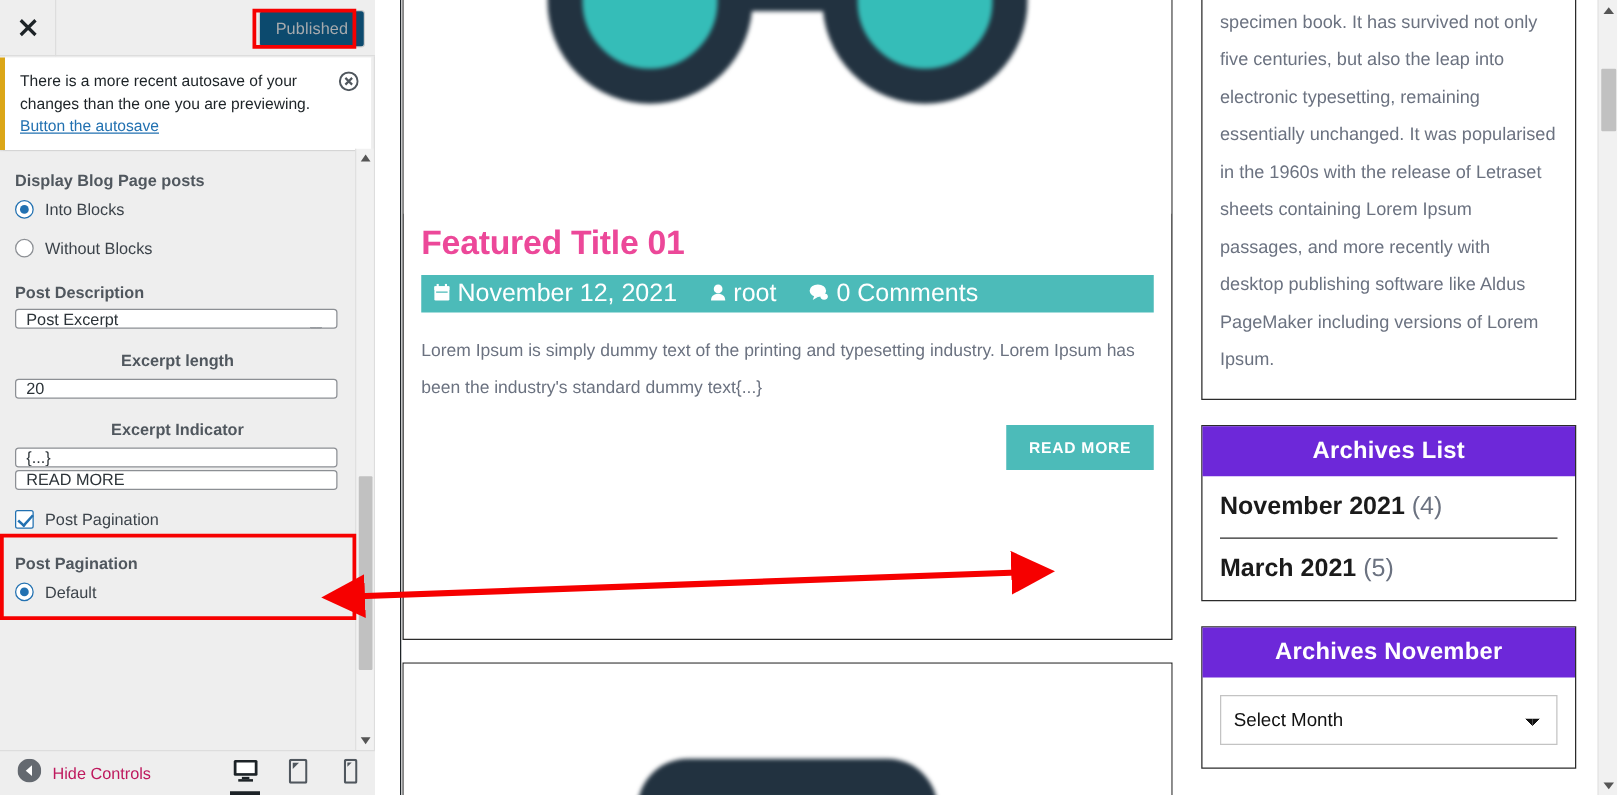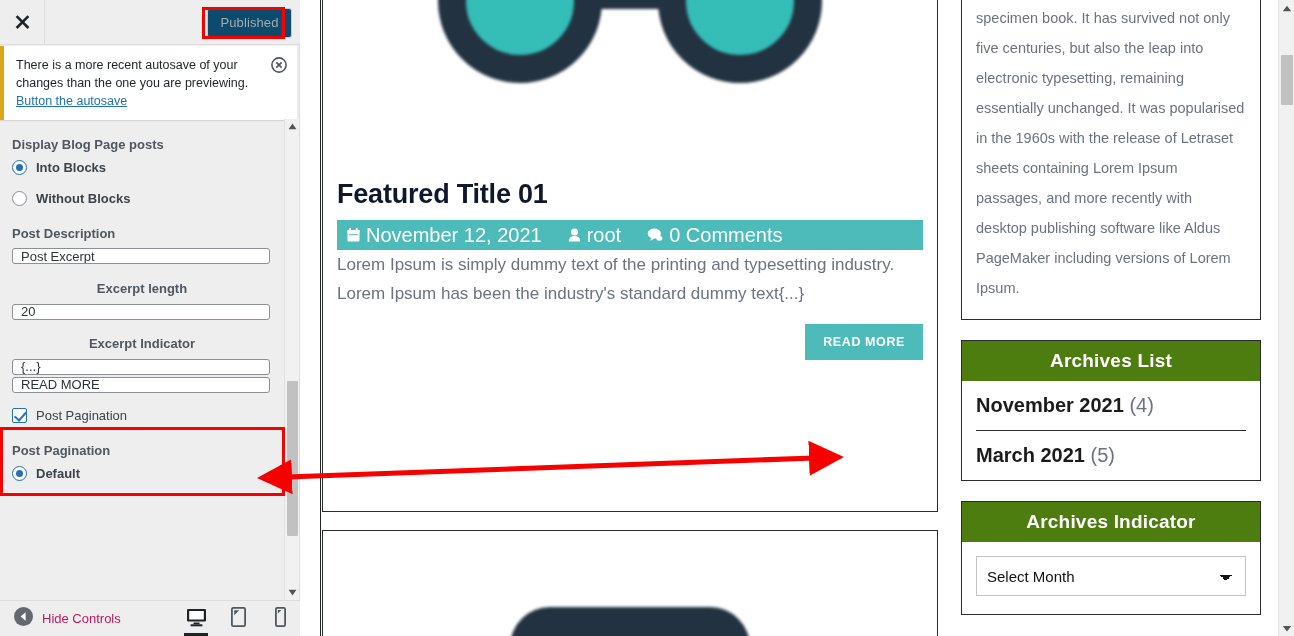--- a/index.html
+++ b/index.html
@@ -56,21 +56,21 @@
 
   
   #controls-scroll {
     position:absolute; left:0; top:119px; width:284px; height:481px;
     overflow:hidden; background:#eee; padding: 0 12px; margin-top: 20px;
   }
   #controls-inner { position:relative; margin-top:-8px; }
   .ctl-section-title {
     font-size:13px; font-weight:bold; color:#50575e; margin: 6px 0 8px 0;
   }
-  .radio-row { display:flex; align-items:center; margin: 6px 0 0 0; font-weight: bold; }
+  .radio-row { display:flex; align-items:center; margin: 6px 0 0 0; }
   .radio {
     width:15px; height:15px; border-radius:50%;
     border:1px solid #8c8f94; background:#fff; margin-right:9px;
     display:inline-block; position:relative; flex:0 0 auto; cursor:pointer;
   }
   .radio.checked { border-color:#2271b1; }
   .radio.checked::after {
     content:""; position:absolute; left:3px; top:3px; width:7px; height:7px;
     border-radius:50%; background:#2271b1;
   }
@@ -160,47 +160,47 @@
 
   .post-thumb {
     position:relative; width:100%; height:320px;
     display:flex; align-items:center; justify-content:center; overflow:hidden;
     background:#fff;
   }
   .glasses { filter: blur(1.6px); }
 
   .post-body { padding: 0 14px 14px 14px; }
   .post-title {
-    font-size:27px; font-weight:bold; color:#0f172a;
+    font-size:27px; font-weight:bold; color:#ec4899;
     letter-spacing:-0.2px; margin: 8px 0 10px 0;
   }
   .post-meta {
     background:#4cbbb9; color:#ffffff;
     height:30px; display:flex; align-items:center;
     padding:0 10px; font-size:20px; gap:4px;
   }
   .meta-item { display:flex; align-items:center; gap:6px; margin-right:22px; white-space:nowrap; }
   .post-excerpt {
-    margin-top:0; font-size:17px; line-height:29px;
+    margin-top:16px; font-size:14px; line-height:29px;
     color:#6b7280;
   }
   .read-more-wrap { display:flex; justify-content:flex-end; margin-top:16px; }
   .read-more {
     background:#4cbbb9; color:#fff; font-size:12.5px; font-weight:bold;
     letter-spacing:0.6px; padding:11px 18px; cursor:pointer;
   }
 
   
   #widget-col { position:absolute; left:640px; top:0; width:300px; }
   .widget { border:1px solid #2b2b2b; background:#fff; margin-bottom:20px; }
   .widget-text {
     padding: 12px 14px 16px 14px; font-size:14.5px; line-height:30px; color:#6b7280;
   }
   .widget-title {
-    background:#4d7c0f; color:#ffffff; text-align:center;
+    background:#6d28d9; color:#ffffff; text-align:center;
     font-size:19px; font-weight:bold; padding:9px 0; letter-spacing:0.2px;
   }
   .widget-body { padding: 0 14px; }
   .arch-item {
     padding: 13px 0; font-size:20px; color:#1b1b1b; font-weight:bold;
     border-bottom:1px solid #2b2b2b;
   }
   .arch-item:last-child { border-bottom:none; }
   .arch-count { color:#6b7280; font-weight:normal; }
   .arch-select-wrap { padding: 14px 14px 18px 14px; }
@@ -449,21 +449,21 @@
               <span class="arch-count">(4)</span>
             </div>
             <div class="arch-item">
               <span>March 2021</span>
               <span class="arch-count">(5)</span>
             </div>
           </div>
         </div>
 
         <div class="widget">
-          <div class="widget-title">Archives Indicator</div>
+          <div class="widget-title">Archives November</div>
           <div class="arch-select-wrap">
             <select class="arch-select">
               <option>Select Month</option>
             </select>
           </div>
         </div>
       </div>
 
     </div>
   </div>

